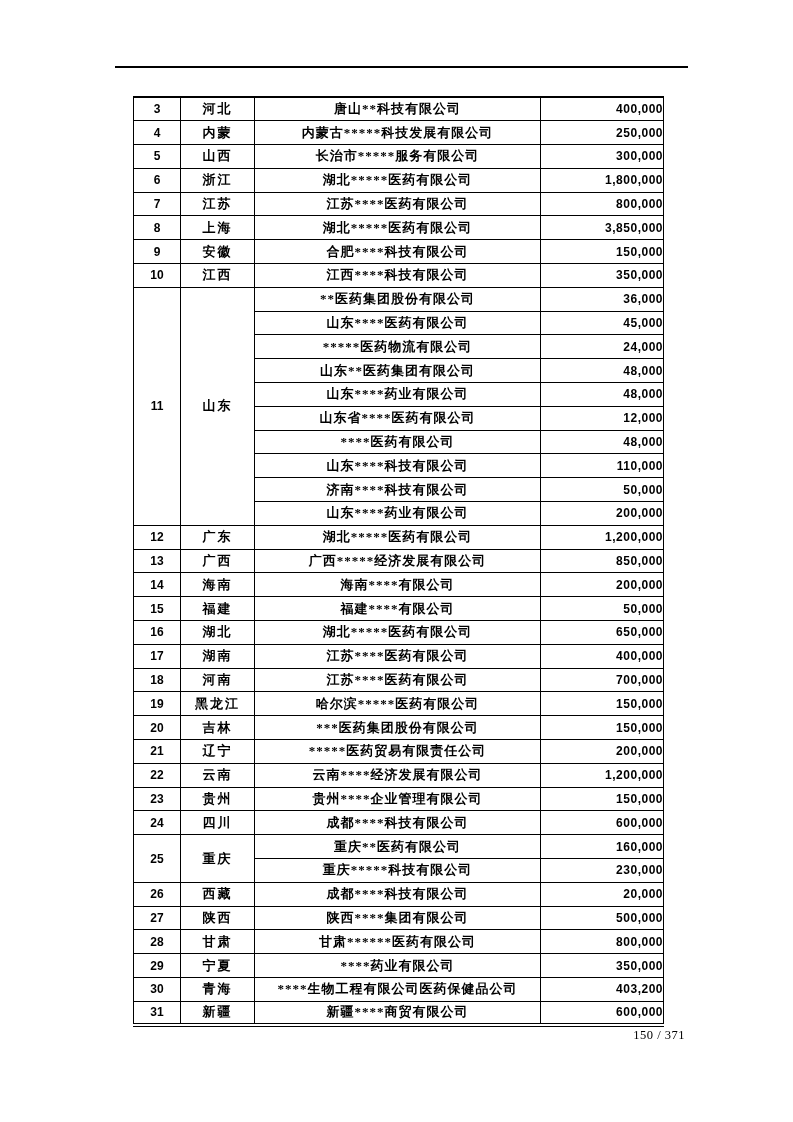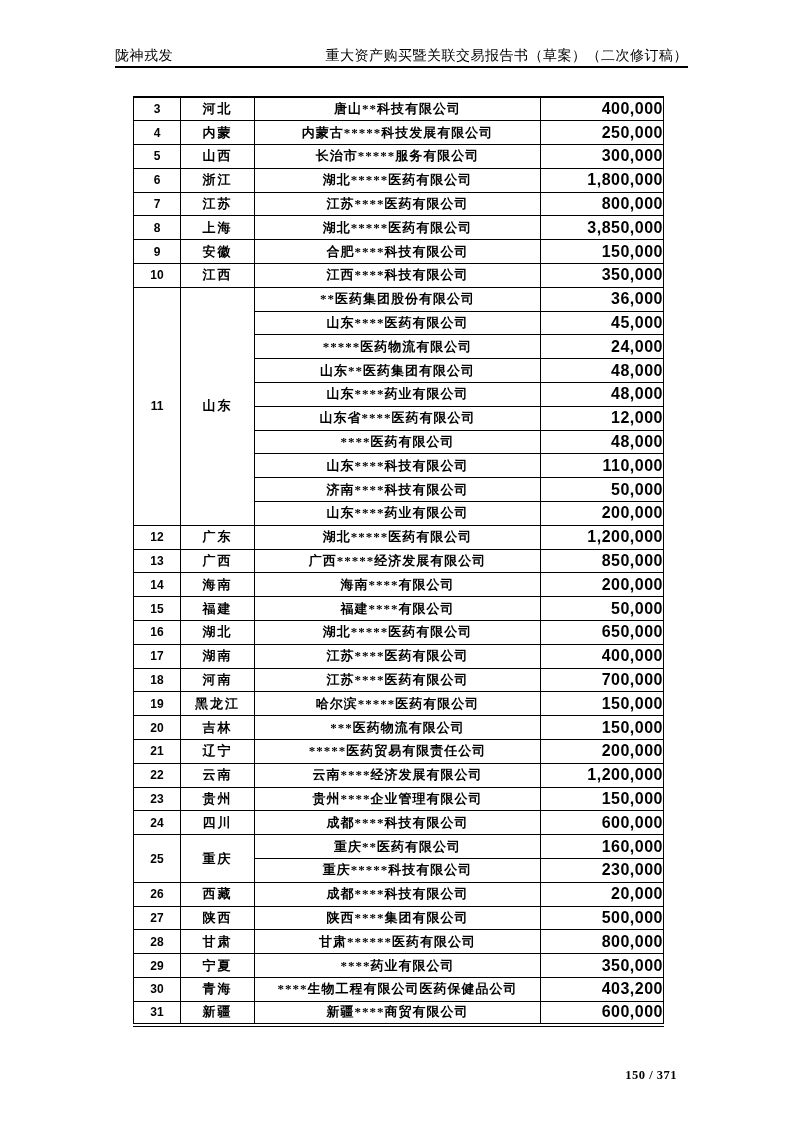--- a/index.html
+++ b/index.html
@@ -81,45 +81,40 @@
     text-align: center;
     padding-left: 6px;
     font-size: 13px;
     letter-spacing: 1px;
   }
   td.c-amt {
     width: 122px;
     text-align: right;
     padding-right: 9px;
     font-family: "Liberation Sans", "DejaVu Sans", sans-serif;
-    font-size: 16px;
+    font-size: 12px;
     letter-spacing: 0.5px;
   }
 
   
   .footer {
     position: absolute;
     top: 1028px;
-    right: 116px;
+    right: 108px;
     font-size: 12.5px;
-    font-weight: bold;
+    font-weight: normal;
     font-family: "Liberation Serif", "DejaVu Serif", serif;
     letter-spacing: 0.5px;
-    margin-top: 40px;
   }
 </style>
 </head>
 <body>
 
 <div class="page">
 
-  <div class="header">
-    <span>陇神戎发</span>
-    <span>重大资产购买暨关联交易报告书（草案）（二次修订稿）</span>
-  </div>
   <div class="header-rule"></div>
 
   <div class="table-wrap">
     <table class="doc-table">
       <tbody>
           <tr>
             <td class="c-no">3</td>
             <td class="c-prov">河北</td>
             <td class="c-comp">唐山**科技有限公司</td>
             <td class="c-amt">400,000</td>
@@ -252,21 +247,21 @@
           </tr>
           <tr>
             <td class="c-no">19</td>
             <td class="c-prov">黑龙江</td>
             <td class="c-comp">哈尔滨*****医药有限公司</td>
             <td class="c-amt">150,000</td>
           </tr>
           <tr>
             <td class="c-no">20</td>
             <td class="c-prov">吉林</td>
-            <td class="c-comp">***医药物流有限公司</td>
+            <td class="c-comp">***医药集团股份有限公司</td>
             <td class="c-amt">150,000</td>
           </tr>
           <tr>
             <td class="c-no">21</td>
             <td class="c-prov">辽宁</td>
             <td class="c-comp">*****医药贸易有限责任公司</td>
             <td class="c-amt">200,000</td>
           </tr>
           <tr>
             <td class="c-no">22</td>

